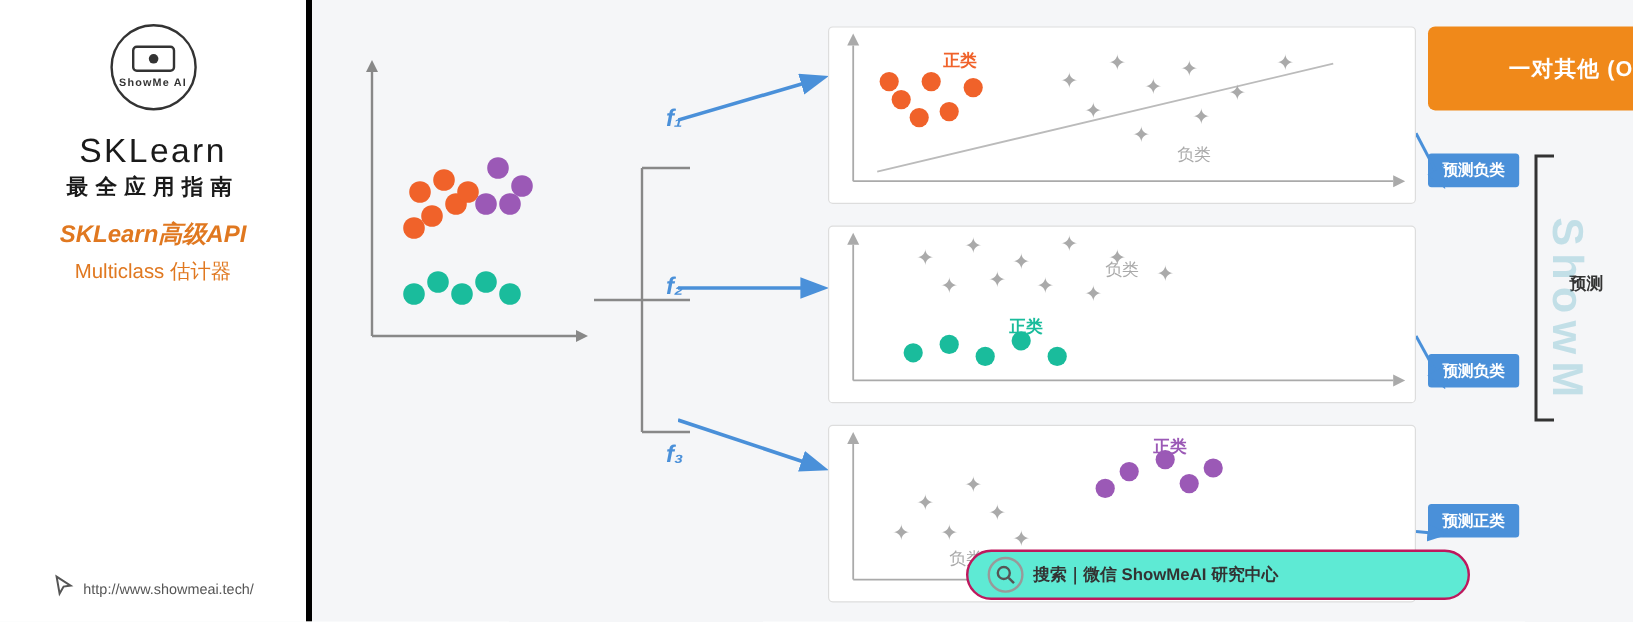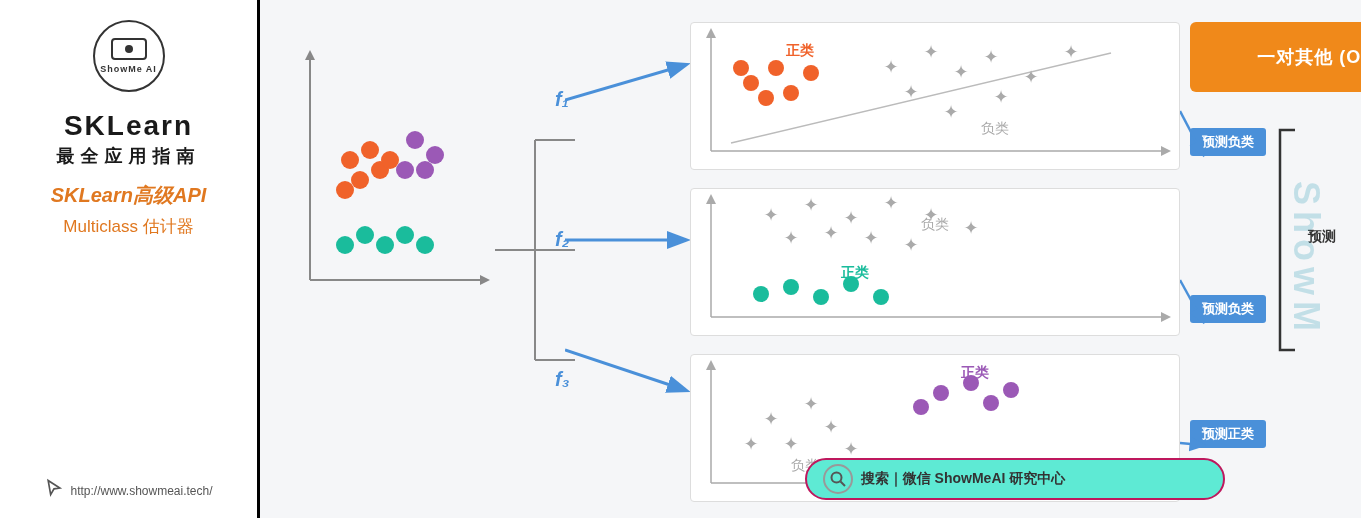--- a/index.html
+++ b/index.html
@@ -12,21 +12,21 @@
       position: relative;
     }
 
     
     .sidebar {
       position: absolute;
       left: 0; top: 0;
       width: 260px;
       height: 518px;
       background: #ffffff;
-      border-right: 3px solid #000000;
+      border-right: 5px solid #000000;
       display: flex;
       flex-direction: column;
       align-items: center;
       padding: 20px 15px;
     }
 
     .logo-area {
       display: flex;
       flex-direction: column;
       align-items: center;
@@ -68,21 +68,21 @@
     .logo-text-small {
       font-size: 9px;
       font-weight: bold;
       color: #333;
       letter-spacing: 1px;
       margin-top: 2px;
     }
 
     .title-sklearn {
       font-size: 28px;
-      font-weight: bold;
+      font-weight: normal;
       color: #1a1a1a;
       text-align: center;
       margin: 8px 0 2px 0;
       letter-spacing: 2px;
     }
 
     .title-guide {
       font-size: 18px;
       font-weight: bold;
       color: #1a1a1a;

